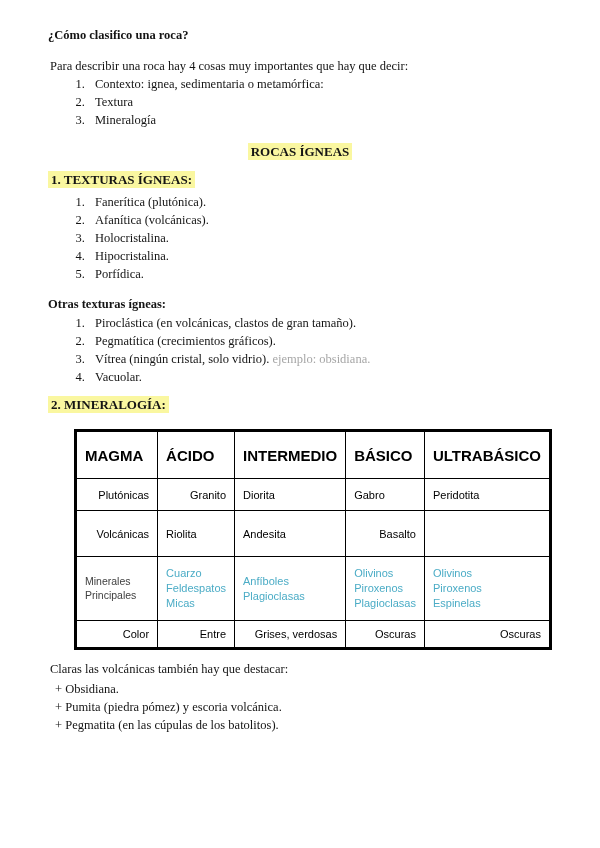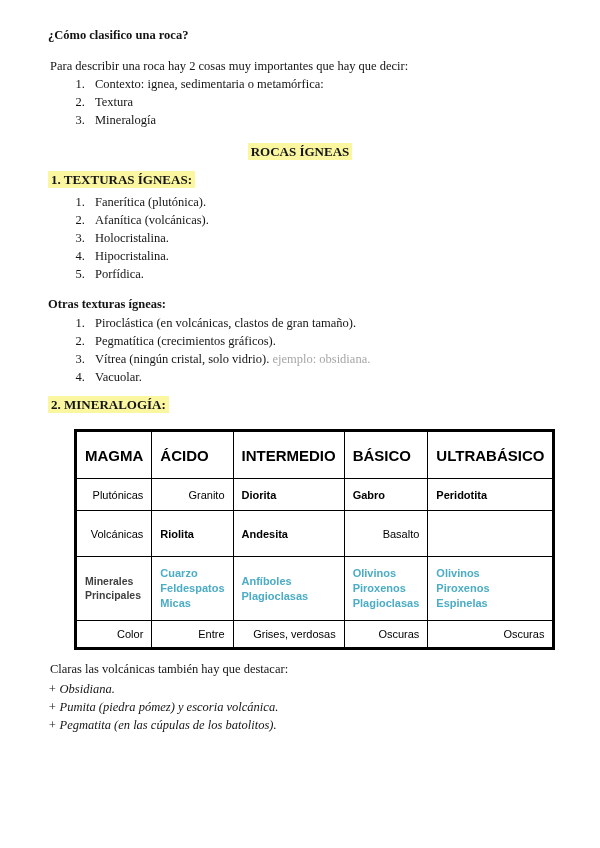--- a/index.html
+++ b/index.html
@@ -39,43 +39,43 @@
     border: 3px solid #000;
     font-family: "Liberation Sans", sans-serif;
     font-size: 11px;
     color: #000;
   }
   .min-table th, .min-table td {
     border: 1px solid #000;
     padding: 5px 8px;
     text-align: left;
     vertical-align: middle;
-    font-weight: bold;
+    font-weight: normal;
   }
   .min-table tr.header-row th { font-weight: bold; font-size: 15px; height: 48px; }
   .min-table .b { font-weight: normal; text-align: right; }
   tr.r-plut { height: 32px; }
   tr.r-volc { height: 46px; }
   tr.r-min  { height: 64px; }
   tr.r-col  { height: 28px; }
   .blue { color: var(--mineral-blue, #4BACC6); }
   .pre { white-space: pre-line; line-height: 1.35; }
   .minerals-label { color: #404040; font-size: 10.5px; line-height: 1.3; }
 
   .footer-block { margin-top: 5px; }
-  .footer-item { margin: 3px 0; font-style: italic; }
+  .footer-item { margin: 3px 7px; }
 </style>
 </head>
 <body>
 
 <div class="page">
 
   <h1 class="doc-title">¿Cómo clasifico una roca?</h1>
 
-  <p class="para">Para describir una roca hay 2 cosas muy importantes que hay que decir:</p>
+  <p class="para">Para describir una roca hay 4 cosas muy importantes que hay que decir:</p>
   <ol class="num-list">
     <li>Contexto: ignea, sedimentaria o metamórfica:</li>
     <li>Textura</li>
     <li>Mineralogía</li>
   </ol>
 
   <div class="center-heading">
     <span class="hl">ROCAS ÍGNEAS</span>
   </div>
 

